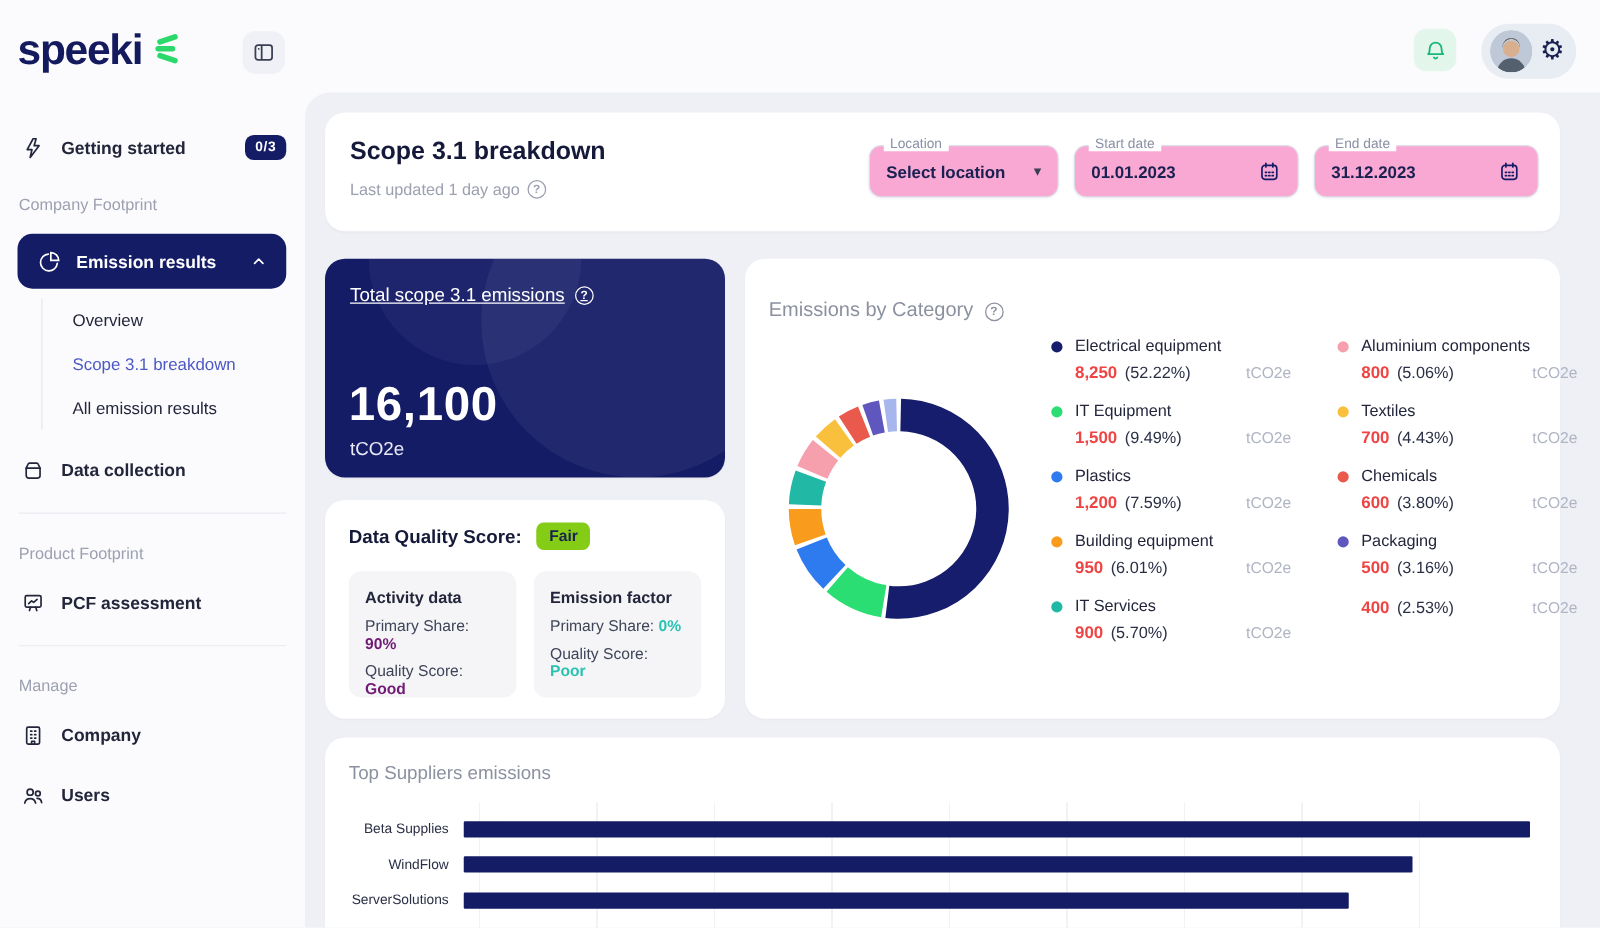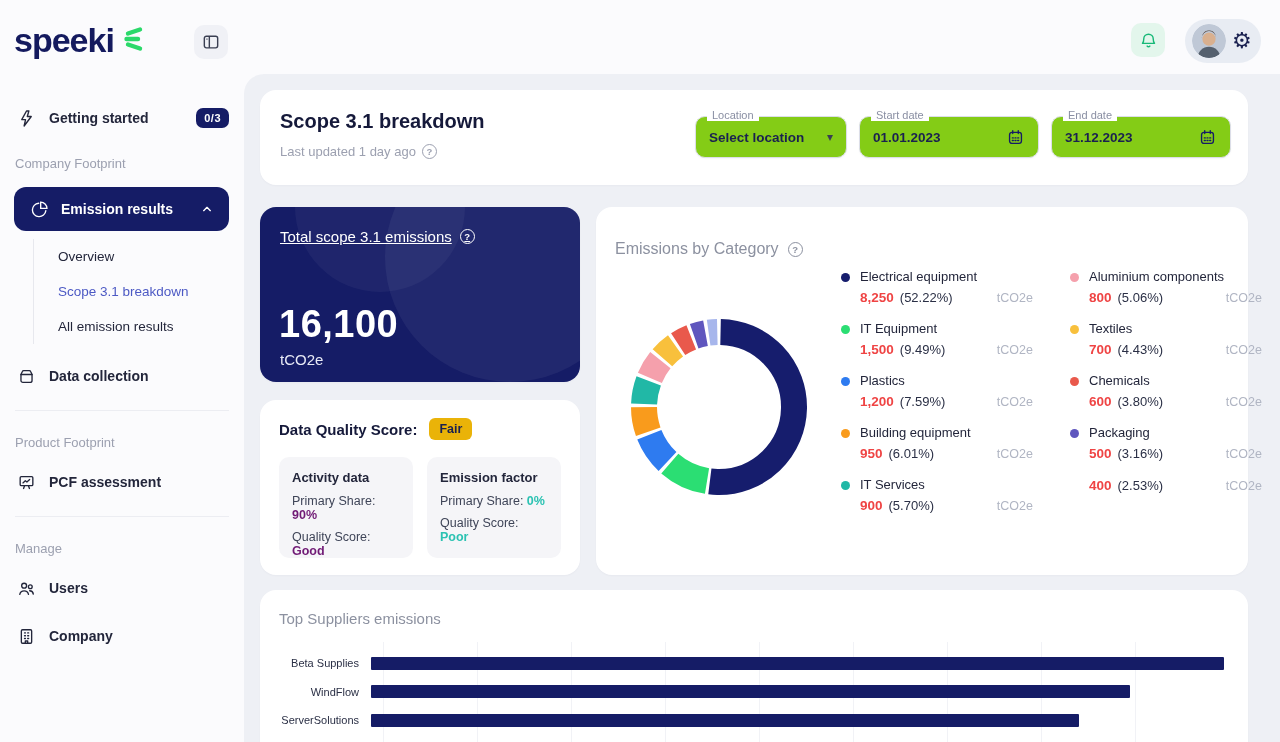--- a/index.html
+++ b/index.html
@@ -50,21 +50,21 @@
   
   .main-panel { position:absolute; left:244px; top:74px; width:1036px; height:668px;
                 background:#EEF0F5; border-top-left-radius:20px; }
   .card { position:absolute; background:#fff; border-radius:16px; box-shadow:0 1px 2px rgba(20,25,60,0.03); }
 
   
   .header-card { left:260px; top:90px; width:988px; height:95px; }
   .page-title { position:absolute; left:20px; top:20px; font-size:20px; font-weight:700; color:#15193A; }
   .page-sub { position:absolute; left:20px; top:54px; font-size:13px; color:#9CA0B0; display:flex; align-items:center; gap:6px; }
   .filters { position:absolute; right:17px; top:26px; display:flex; gap:12px; }
-  .field { position:relative; height:42px; border:1px solid #DCDEE8; border-radius:10px; background:#84cc16;
+  .field { position:relative; height:42px; border:1px solid #DCDEE8; border-radius:10px; background:#f9a8d4;
            display:flex; align-items:center; padding:0 13px; cursor:pointer; box-shadow:0 1px 2px rgba(16,24,64,0.04); }
   .field-label { position:absolute; top:-8px; left:11px; background:#fff; padding:0 5px; font-size:11px; color:#8A8FA3; }
   .field-value { font-size:13.5px; font-weight:600; color:#1A2150; }
   .f-location { width:152px; }
   .f-date { width:180px; }
   .caret { margin-left:auto; color:#3A3F52; font-size:12px; }
   .cal { margin-left:auto; }
 
   
   .qmark { width:15px; height:15px; border:1.3px solid currentColor; border-radius:50%;
@@ -77,21 +77,21 @@
   .deco1 { width:250px; height:250px; right:-55px; top:-75px; }
   .deco2 { width:170px; height:170px; right:115px; top:-85px; background:rgba(255,255,255,0.045); }
   .tc-title { position:absolute; left:20px; top:21px; font-size:15px; font-weight:500; display:flex; align-items:center; gap:8px;text-decoration:underline; }
   .tc-value { position:absolute; left:19px; top:96px; font-size:38px; font-weight:600; letter-spacing:0.5px; }
   .tc-unit { position:absolute; left:20px; top:144px; font-size:15px; font-weight:400; color:#E8EAF6; }
 
   
   .dqs-card { left:260px; top:400px; width:320px; height:175px; padding:18px 19px; }
   .dq-head { display:flex; align-items:center; gap:12px; }
   .dq-title { font-size:15px; font-weight:700; color:#15193A; }
-  .dq-badge { background:#eab308; color:#1A2150; font-size:12.5px; font-weight:600; border-radius:6px; padding:4px 10px; }
+  .dq-badge { background:#84cc16; color:#1A2150; font-size:12.5px; font-weight:600; border-radius:6px; padding:4px 10px; }
   .dq-grid { display:flex; gap:14px; margin-top:17px; }
   .dq-box { flex:1; background:#F5F5F8; border-radius:10px; padding:13px 13px; height:101px; }
   .dq-box-title { font-size:13px; font-weight:700; color:#23263B; margin-bottom:9px; }
   .dq-line { font-size:12.5px; color:#3F4558; margin-bottom:8px; }
   .dq-line .v-navy { color:#701a75; font-weight:700; }
   .dq-line .v-teal { color:#2BC2B2; font-weight:700; }
 
   
   .cat-card { left:596px; top:207px; width:652px; height:368px; }
   .cat-title { position:absolute; left:19px; top:20px; font-size:16px; color:#8C91A0; display:flex; align-items:center; gap:9px;margin-top:13px; }
@@ -229,38 +229,38 @@
     </span>
     <span>PCF assessment</span>
   </div>
 
   <div class="divider"></div>
   <div class="section-label">Manage</div>
 
   <div class="side-row side-item">
     <span class="side-icon">
       <svg width="19" height="19" viewBox="0 0 24 24" fill="none" stroke="#23263B" stroke-width="1.7" stroke-linecap="round" stroke-linejoin="round">
+        <rect x="5.5" y="3.5" width="13" height="17" rx="1.5"></rect>
+        <path d="M9.5 7.5h1.2M13.5 7.5h1.2M9.5 11h1.2M13.5 11h1.2M9.5 14.5h1.2M13.5 14.5h1.2"></path>
+        <path d="M10.5 20.5v-2.8h3v2.8"></path>
+      </svg>
+    </span>
+    <span>Company</span>
+  </div>
+
+  <div class="side-row side-item">
+    <span class="side-icon">
+      <svg width="19" height="19" viewBox="0 0 24 24" fill="none" stroke="#23263B" stroke-width="1.7" stroke-linecap="round" stroke-linejoin="round">
         <circle cx="9" cy="8.5" r="3.1"></circle>
         <path d="M3.5 19.5a5.6 5.6 0 0 1 11 0"></path>
         <circle cx="16.8" cy="9.8" r="2.4"></circle>
         <path d="M16 14.8a4.8 4.8 0 0 1 4.6 4.2"></path>
       </svg>
     </span>
     <span>Users</span>
-  </div>
-
-  <div class="side-row side-item">
-    <span class="side-icon">
-      <svg width="19" height="19" viewBox="0 0 24 24" fill="none" stroke="#23263B" stroke-width="1.7" stroke-linecap="round" stroke-linejoin="round">
-        <rect x="5.5" y="3.5" width="13" height="17" rx="1.5"></rect>
-        <path d="M9.5 7.5h1.2M13.5 7.5h1.2M9.5 11h1.2M13.5 11h1.2M9.5 14.5h1.2M13.5 14.5h1.2"></path>
-        <path d="M10.5 20.5v-2.8h3v2.8"></path>
-      </svg>
-    </span>
-    <span>Company</span>
   </div>
 </nav>
 
 <div class="main-panel"></div>
 
 <section class="card header-card">
   <h1 class="page-title">Scope 3.1 breakdown</h1>
   <div class="page-sub">
     <span>Last updated 1 day ago</span>
     <span class="qmark">?</span>

